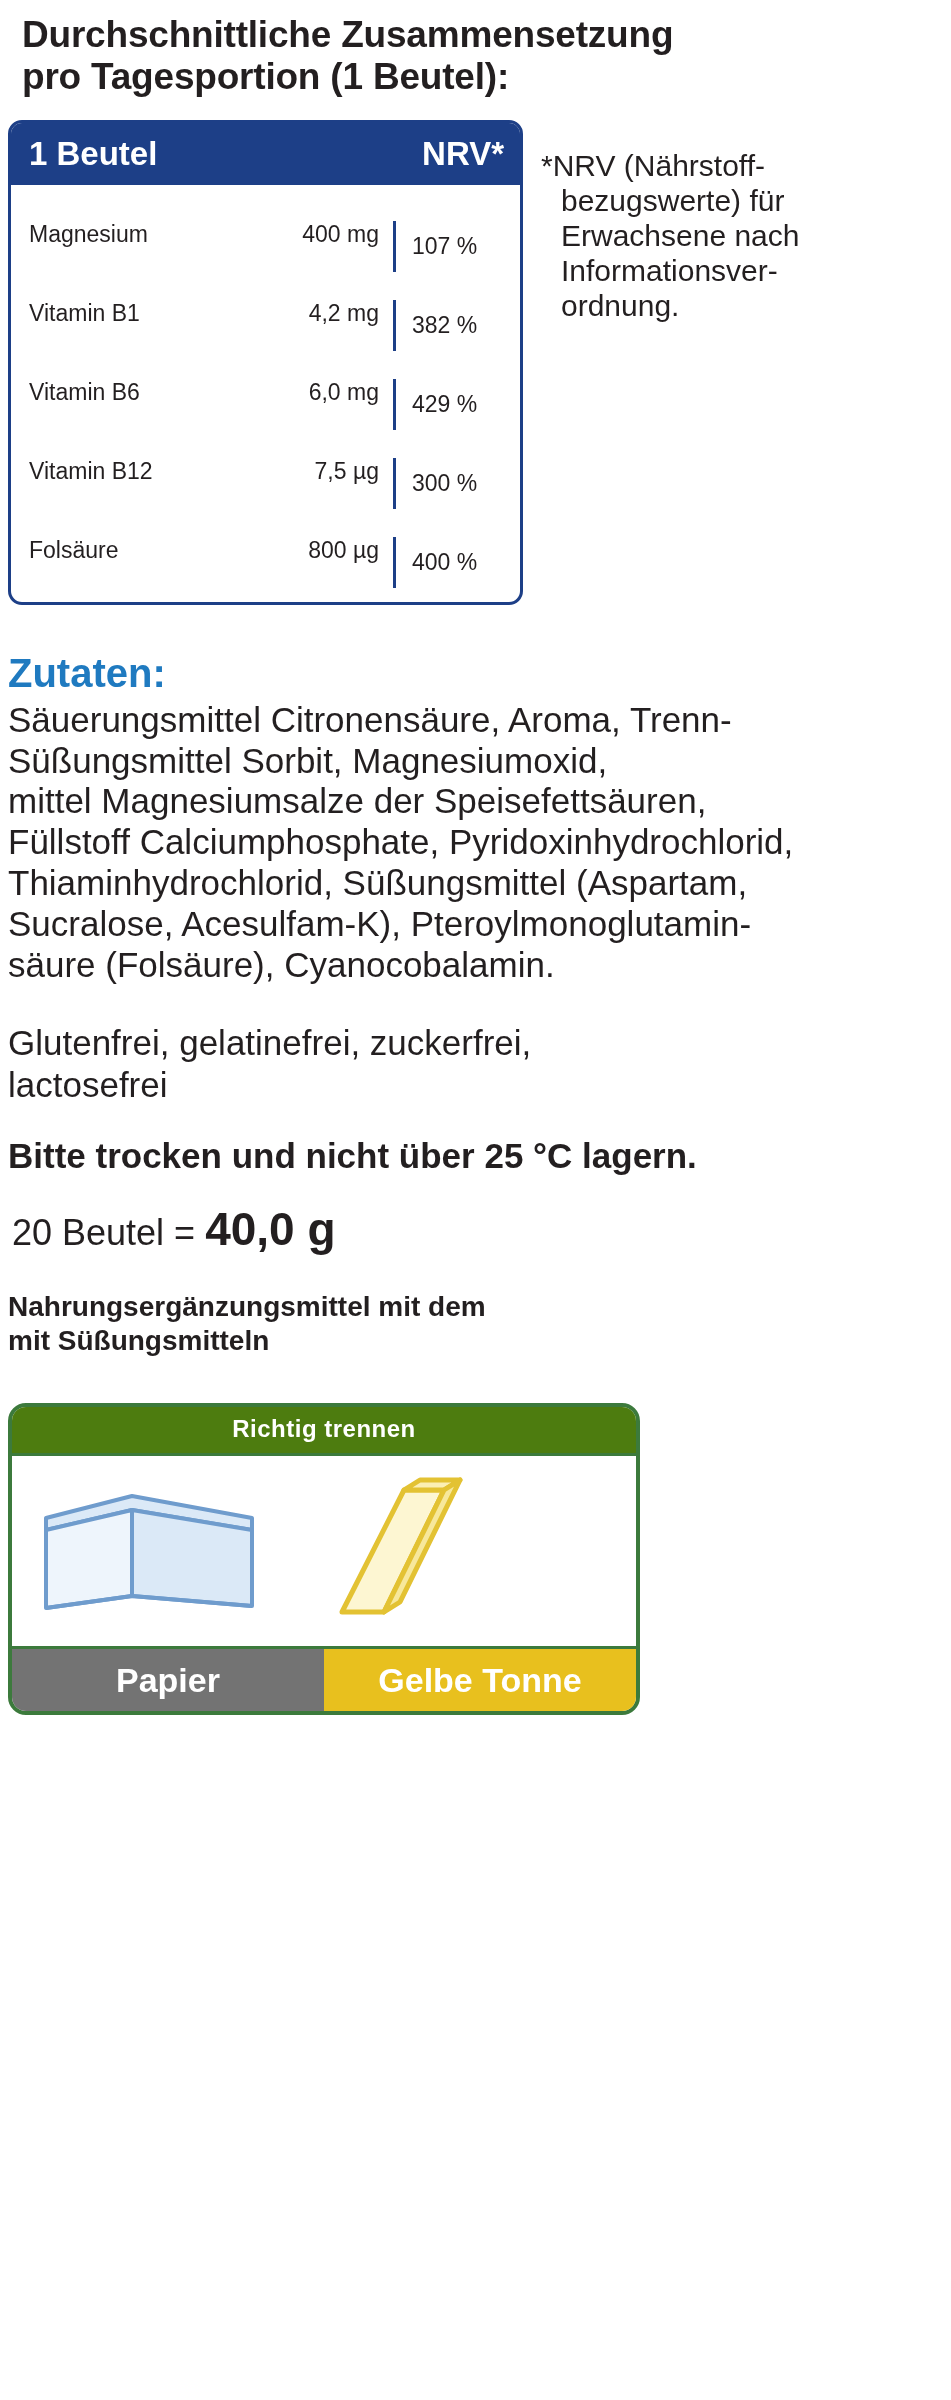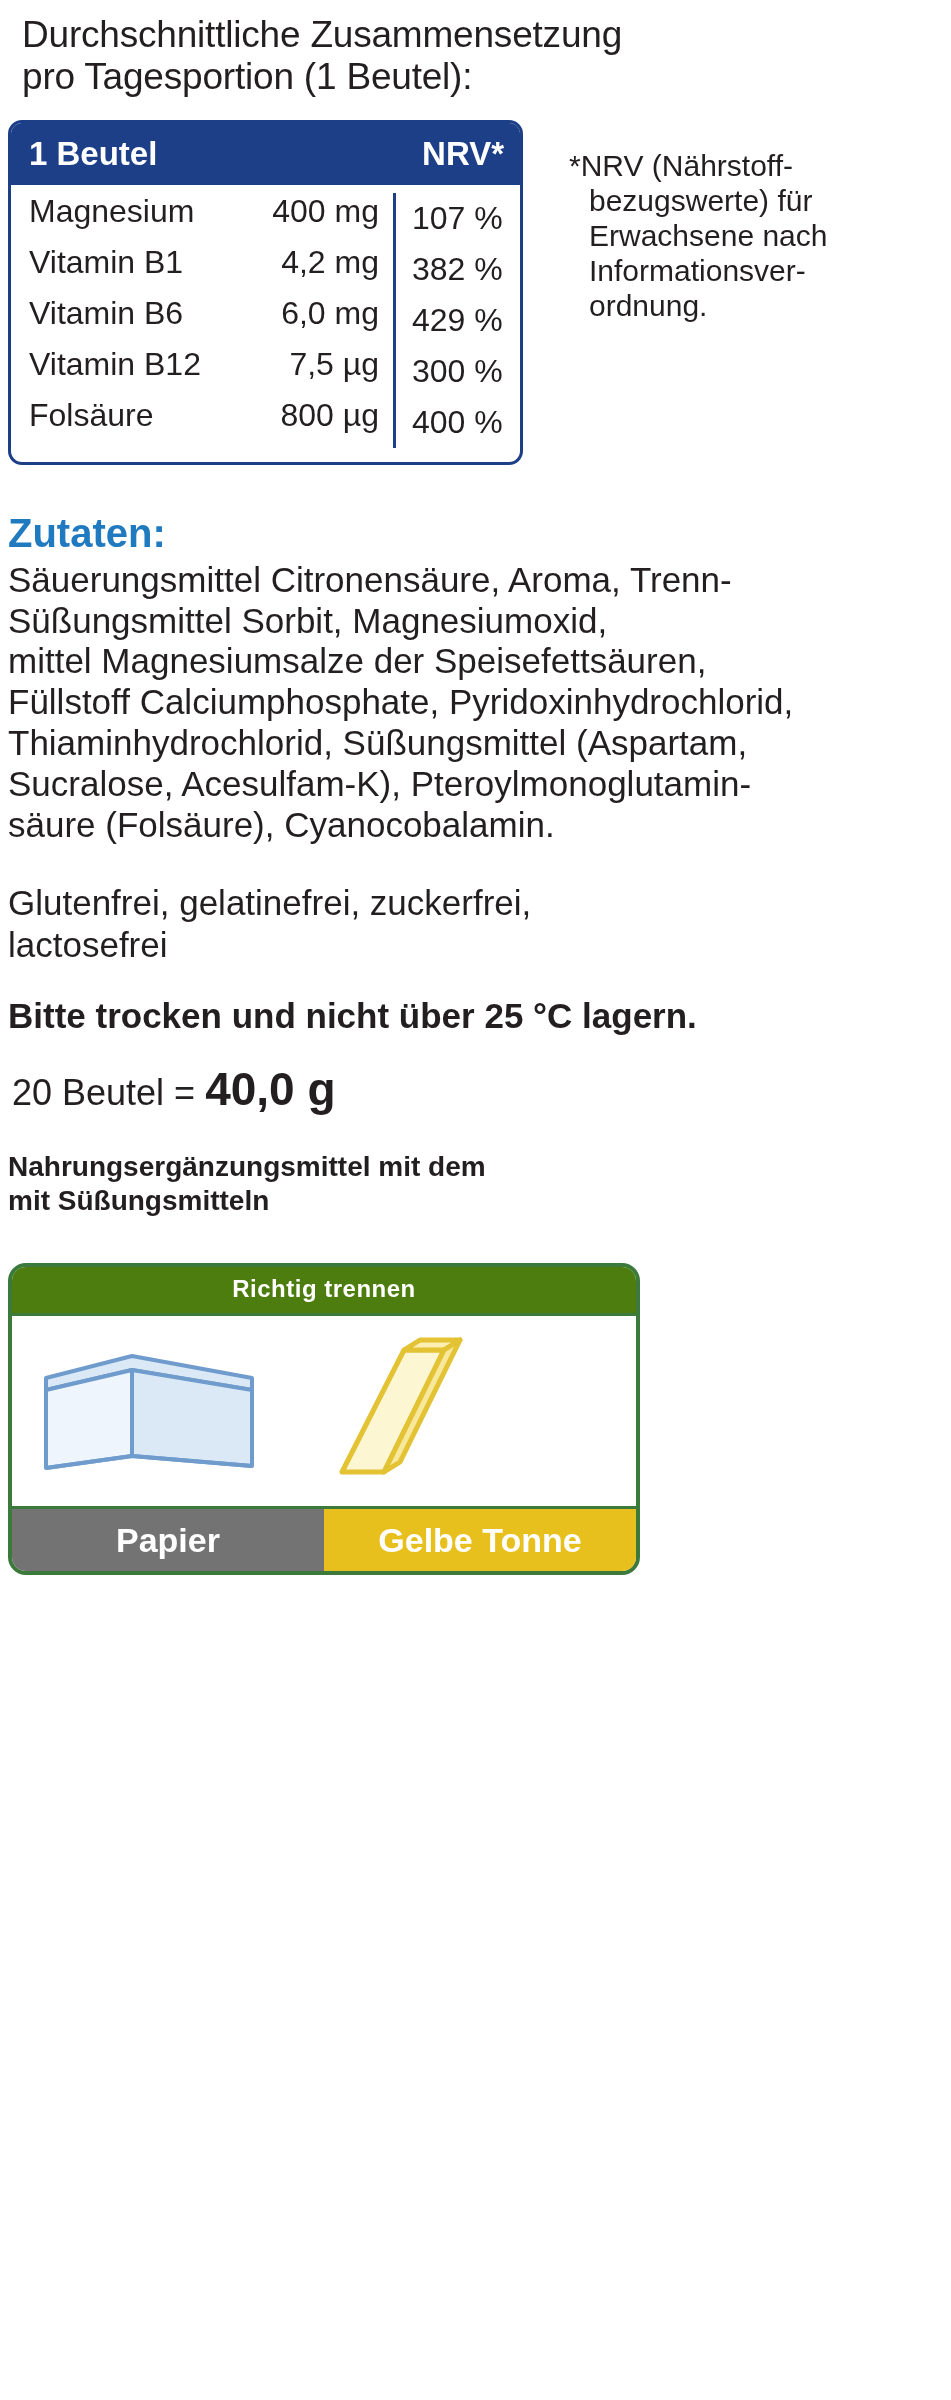--- a/index.html
+++ b/index.html
@@ -23,29 +23,28 @@
   }
 
   
   .intro {
     padding: 14px 22px 0 22px;
     font-size: 37px;
     line-height: 1.13;
     color: #231f20;
     letter-spacing: -0.2px;
   }
-  .intro div { white-space: nowrap; }
+  .intro div { white-space: nowrap; font-weight: bold; }
 
   
   .nutri-wrap {
     margin-top: 22px;
     padding-left: 8px;
     display: flex;
     align-items: flex-start;
-    gap: 28px;
   }
   .nutri-table {
     width: 515px;
     border: 3px solid #1d3f87;
     border-radius: 14px;
     overflow: hidden;
     box-sizing: border-box;
     background: #ffffff;
   }
   .nutri-head {
@@ -61,25 +60,26 @@
   }
   .nutri-head .h-name { flex: 1; }
   .nutri-head .h-nrv { text-align: left; }
 
   .nutri-body {
     padding: 8px 0 14px 0;
   }
   .nrow {
     display: flex;
     align-items: baseline;
-    font-size: 32px;
+    font-size: 23px;
     color: #231f20;
     height: 51px;
     padding: 0 0 0 18px;
     box-sizing: border-box;
+    margin-top: 28px;
   }
   .nrow .c-name { width: 212px; }
   .nrow .c-amt {
     width: 152px;
     text-align: right;
     padding-right: 14px;
     box-sizing: border-box;
   }
   .nrow .c-nrv {
     flex: 1;

